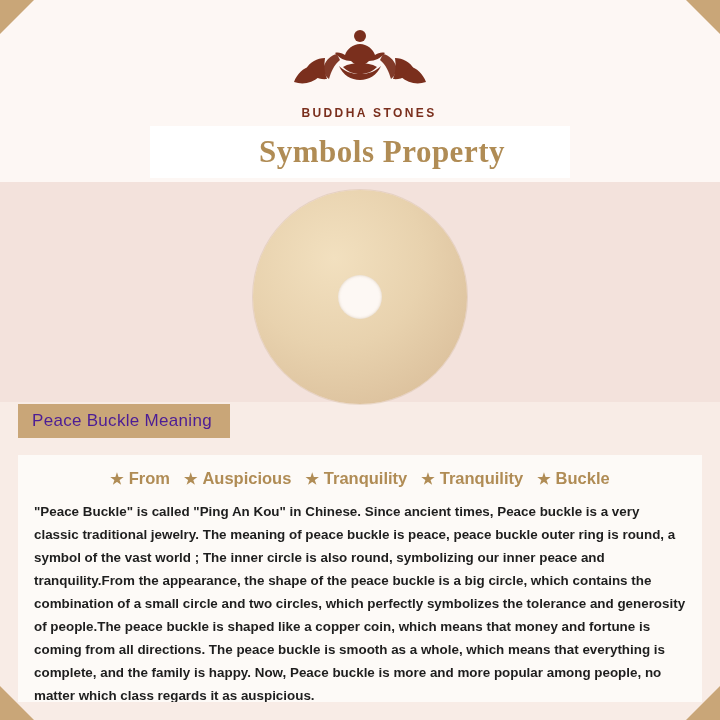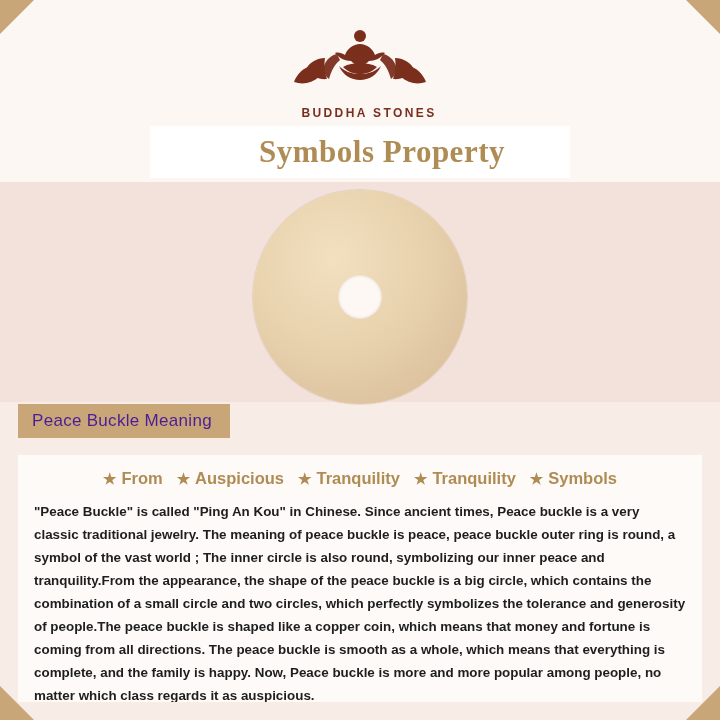--- a/index.html
+++ b/index.html
@@ -244,19 +244,19 @@
       <span class="keyword">
         <span class="star">★</span>
         <span>Tranquility</span>
       </span>
       <span class="keyword">
         <span class="star">★</span>
         <span>Tranquility</span>
       </span>
       <span class="keyword">
         <span class="star">★</span>
-        <span>Symbols</span>
+        <span>Buckle</span>
       </span>
     </div>
     <p class="paragraph">"Peace Buckle" is called "Ping An Kou" in Chinese. Since ancient times, Peace buckle is a very classic traditional jewelry. The meaning of peace buckle is peace, peace buckle outer ring is round, a symbol of the vast world ; The inner circle is also round, symbolizing our inner peace and tranquility.From the appearance, the shape of the peace buckle is a big circle, which contains the combination of a small circle and two circles, which perfectly symbolizes the tolerance and generosity of people.The peace buckle is shaped like a copper coin, which means that money and fortune is coming from all directions. The peace buckle is smooth as a whole, which means that everything is complete, and the family is happy. Now, Peace buckle is more and more popular among people, no matter which class regards it as auspicious.</p>
   </div>
 
 </div>
 
 </body></html>

